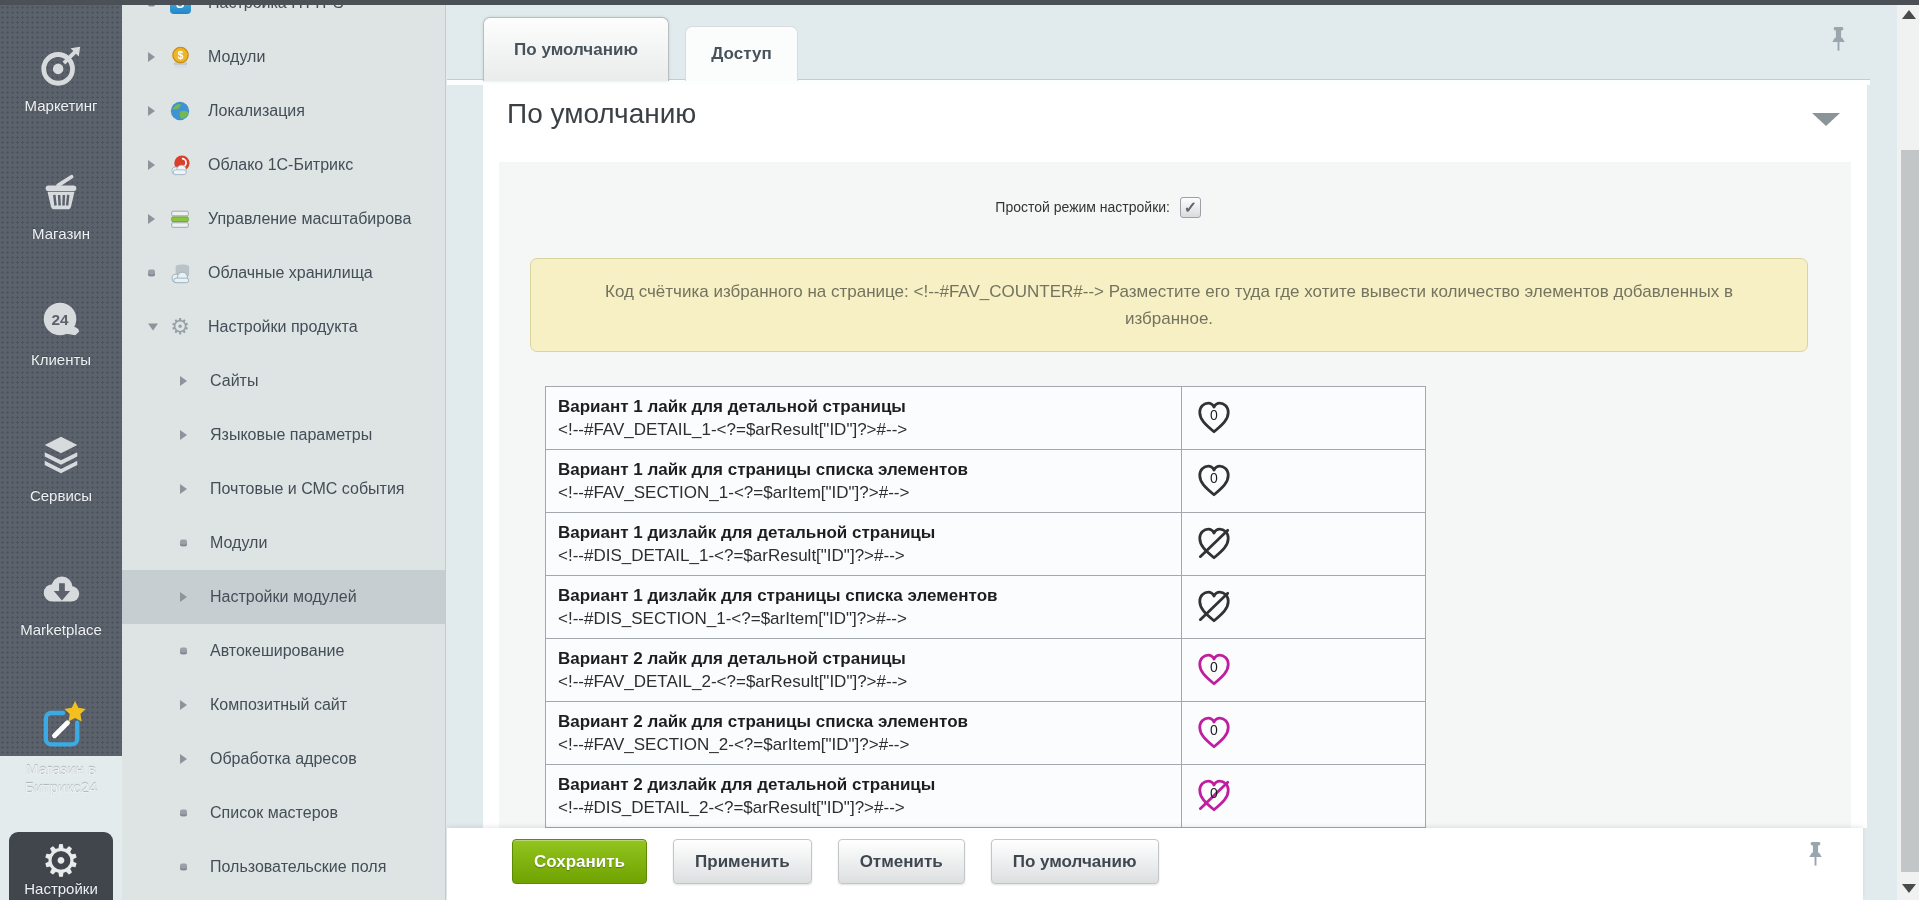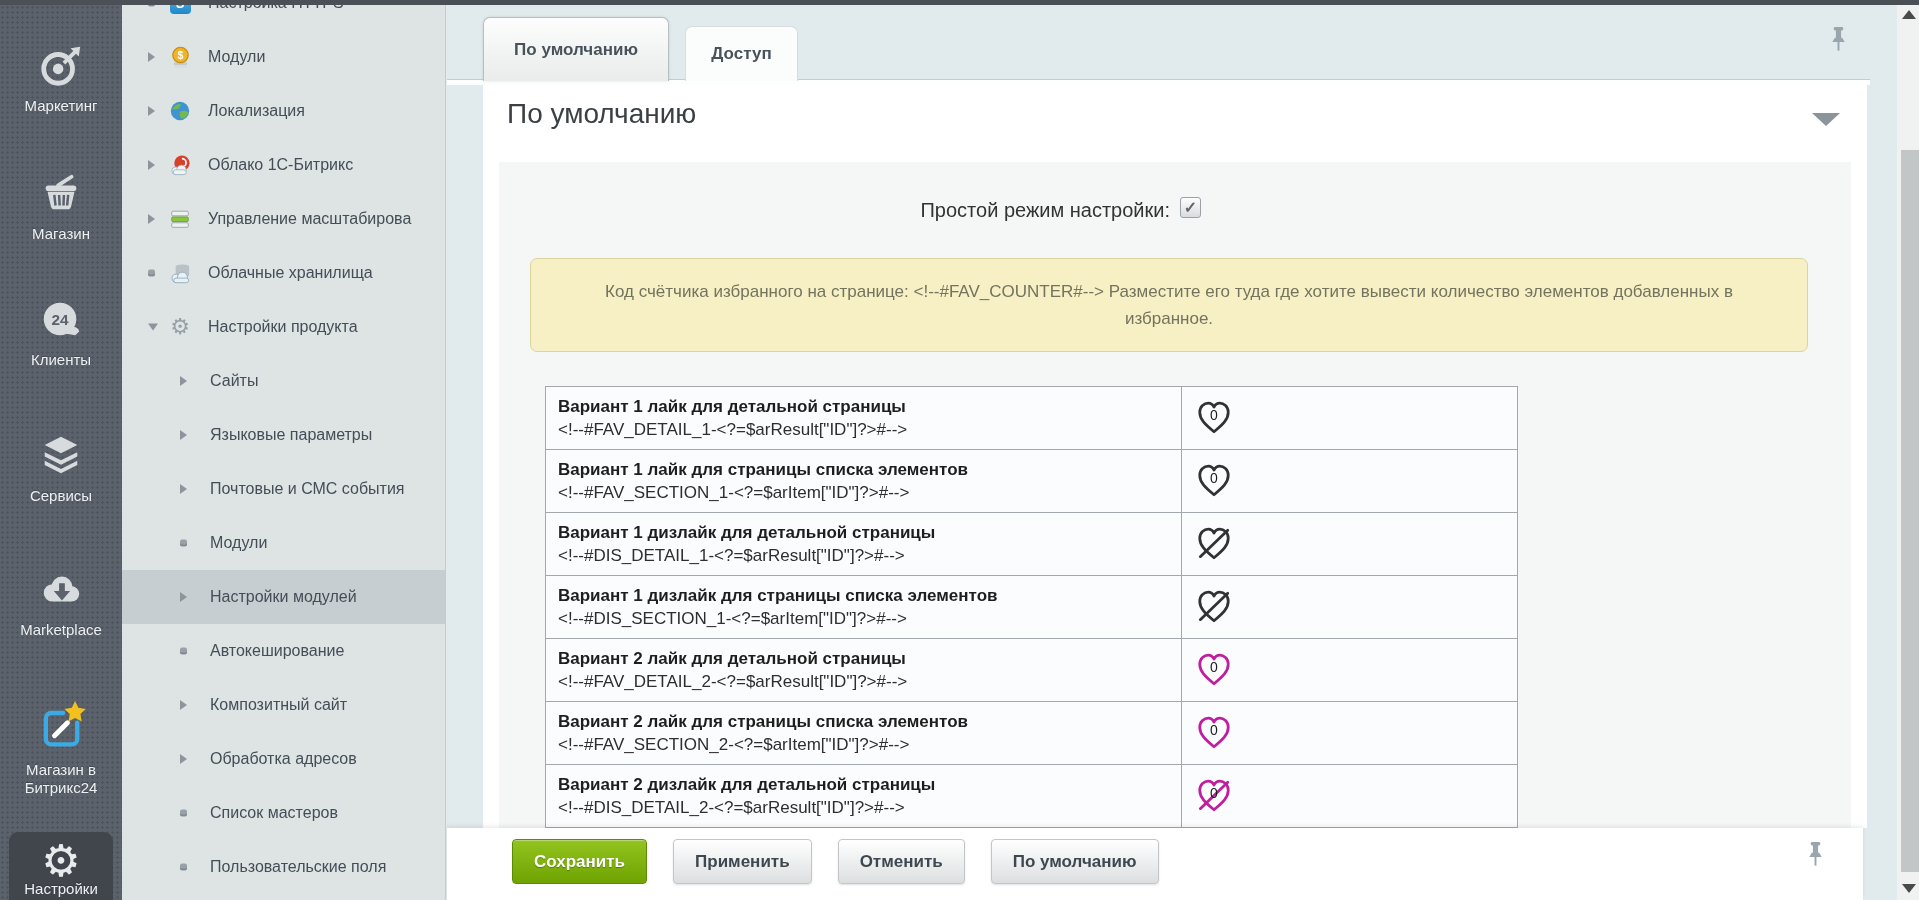--- a/index.html
+++ b/index.html
@@ -4,21 +4,21 @@
 <style>
   * { margin:0; padding:0; box-sizing:border-box; }
   html,body { width:1919px; height:900px; overflow:hidden; }
   body { font-family:"Liberation Sans", sans-serif; background:#e3ebed; position:relative; }
   #root { position:absolute; inset:0; width:1919px; height:900px; overflow:hidden; }
 
   
   .top-strip { position:absolute; left:0; top:0; width:1919px; height:5px; background:#4b5056; z-index:60; }
 
   
-  .rail { position:absolute; left:0; top:0; width:122px; height:900px; background:#5b626c;
+  .rail { position:absolute; left:0; top:0; width:122px; height:756px; background:#5b626c;
           background-image:radial-gradient(rgba(42,47,54,.28) 1px, transparent 1.4px); background-size:5px 5px; z-index:40; }
   .rail-item { position:absolute; left:0; width:122px; display:flex; flex-direction:column; align-items:center; cursor:pointer; }
   .rail-icon { height:48px; display:flex; align-items:center; justify-content:center; }
   .rail-label { margin-top:7px; font-size:15px; color:#eef1f3; text-align:center; line-height:18px; text-shadow:0 -1px 1px rgba(0,0,0,.25); }
   .settings-box { position:absolute; left:9px; top:832px; width:104px; height:68px; background:#41464d; border-radius:9px 9px 0 0;
                   display:flex; flex-direction:column; align-items:center; cursor:pointer; }
   .gear-glyph { font-size:44px; line-height:46px; color:#e8ebec; margin-top:6px; }
 
   
   .menu { position:absolute; left:122px; top:0; width:324px; height:900px; background:#dee3e4; border-right:1px solid #c2cbce; z-index:30; overflow:hidden; }
@@ -41,31 +41,31 @@
   .tab { position:absolute; z-index:22; display:flex; align-items:center; justify-content:center; font-size:17px; font-weight:bold; color:#47525a; cursor:pointer; }
   .tab-active { left:483px; top:17px; width:186px; height:64px; background:linear-gradient(#fdfdfd,#e9eceb); border:1px solid #b9bfc1; border-bottom:none; border-radius:7px 7px 0 0; box-shadow:0 0 3px rgba(0,0,0,.12); }
   .tab-inactive { left:685px; top:26px; width:113px; height:55px; background:#fbfcfc; border:1px solid #d8dcdd; border-bottom:none; border-radius:7px 7px 0 0; }
   .panel-top-strip { position:absolute; left:447px; top:79px; width:1423px; height:6px; background:#fdfefe; border-top:1px solid #c6cbcd; z-index:21; }
   .panel { position:absolute; left:483px; top:85px; width:1384px; height:743px; background:#ffffff; z-index:15; }
   .page-title { position:absolute; left:507px; top:98px; font-size:28px; color:#3b4045; z-index:16; }
   .collapse-chevron { position:absolute; left:1812px; top:113px; width:0; height:0; border-left:14px solid transparent; border-right:14px solid transparent; border-top:13px solid #8b9499; z-index:16; cursor:pointer; }
 
   .form-area { position:absolute; left:499px; top:162px; width:1352px; height:666px; background:#f5f7f7; z-index:16; overflow:hidden; }
 
-  .simple-mode-label { position:absolute; left:918px; top:199px; width:252px; text-align:right; font-size:20px; color:#333; z-index:17; }
+  .simple-mode-label { position:absolute; left:918px; top:199px; width:252px; text-align:right; font-size:14px; color:#333; z-index:17; }
   .checkbox { position:absolute; left:1180px; top:197px; width:21px; height:21px; border:1px solid #9aa1a7; border-radius:3px;
               background:linear-gradient(#fdfdfd,#d9dcde); z-index:17; cursor:pointer; display:flex; align-items:center; justify-content:center; }
   .checkbox::after { content:"✓"; font-size:16px; font-weight:bold; color:#60676e; }
 
   .notice { position:absolute; left:530px; top:258px; width:1278px; height:94px; background:#f7f0c4; border:1px solid #dcd49e; border-radius:7px;
             display:flex; align-items:center; justify-content:center; padding:10px 60px; z-index:17; }
   .notice-text { font-size:17px; line-height:27px; color:#73735f; text-align:center; }
 
   
-  .vtable { position:absolute; left:545px; top:386px; width:973px; border:1px solid #a2a8ad; border-bottom:none; z-index:17; background:#fbfcfd; }
+  .vtable { position:absolute; left:545px; top:386px; width:881px; border:1px solid #a2a8ad; border-bottom:none; z-index:17; background:#fbfcfd; }
   .trow { display:flex; height:63px; border-bottom:1px solid #a2a8ad; }
   .tcell-text { width:636px; border-right:1px solid #a2a8ad; padding:8px 12px 0 12px; }
   .trow-title { font-size:17px; font-weight:bold; color:#1e1e1e; line-height:23px; white-space:nowrap; }
   .trow-code { font-size:17px; color:#2e2e2e; line-height:23px; white-space:nowrap; }
   .tcell-icon { flex:1; display:flex; align-items:center; padding-left:13px; }
   .heart { position:relative; width:38px; height:38px; display:block; }
   .heart svg { position:absolute; inset:0; }
   .heart .hpath { fill:none; stroke-width:2.6px; stroke-linejoin:round; }
   .heart .hslash { stroke-width:2.6px; stroke-linecap:round; }
   .heart-black .hpath, .heart-black .hslash { stroke:#323232; }

